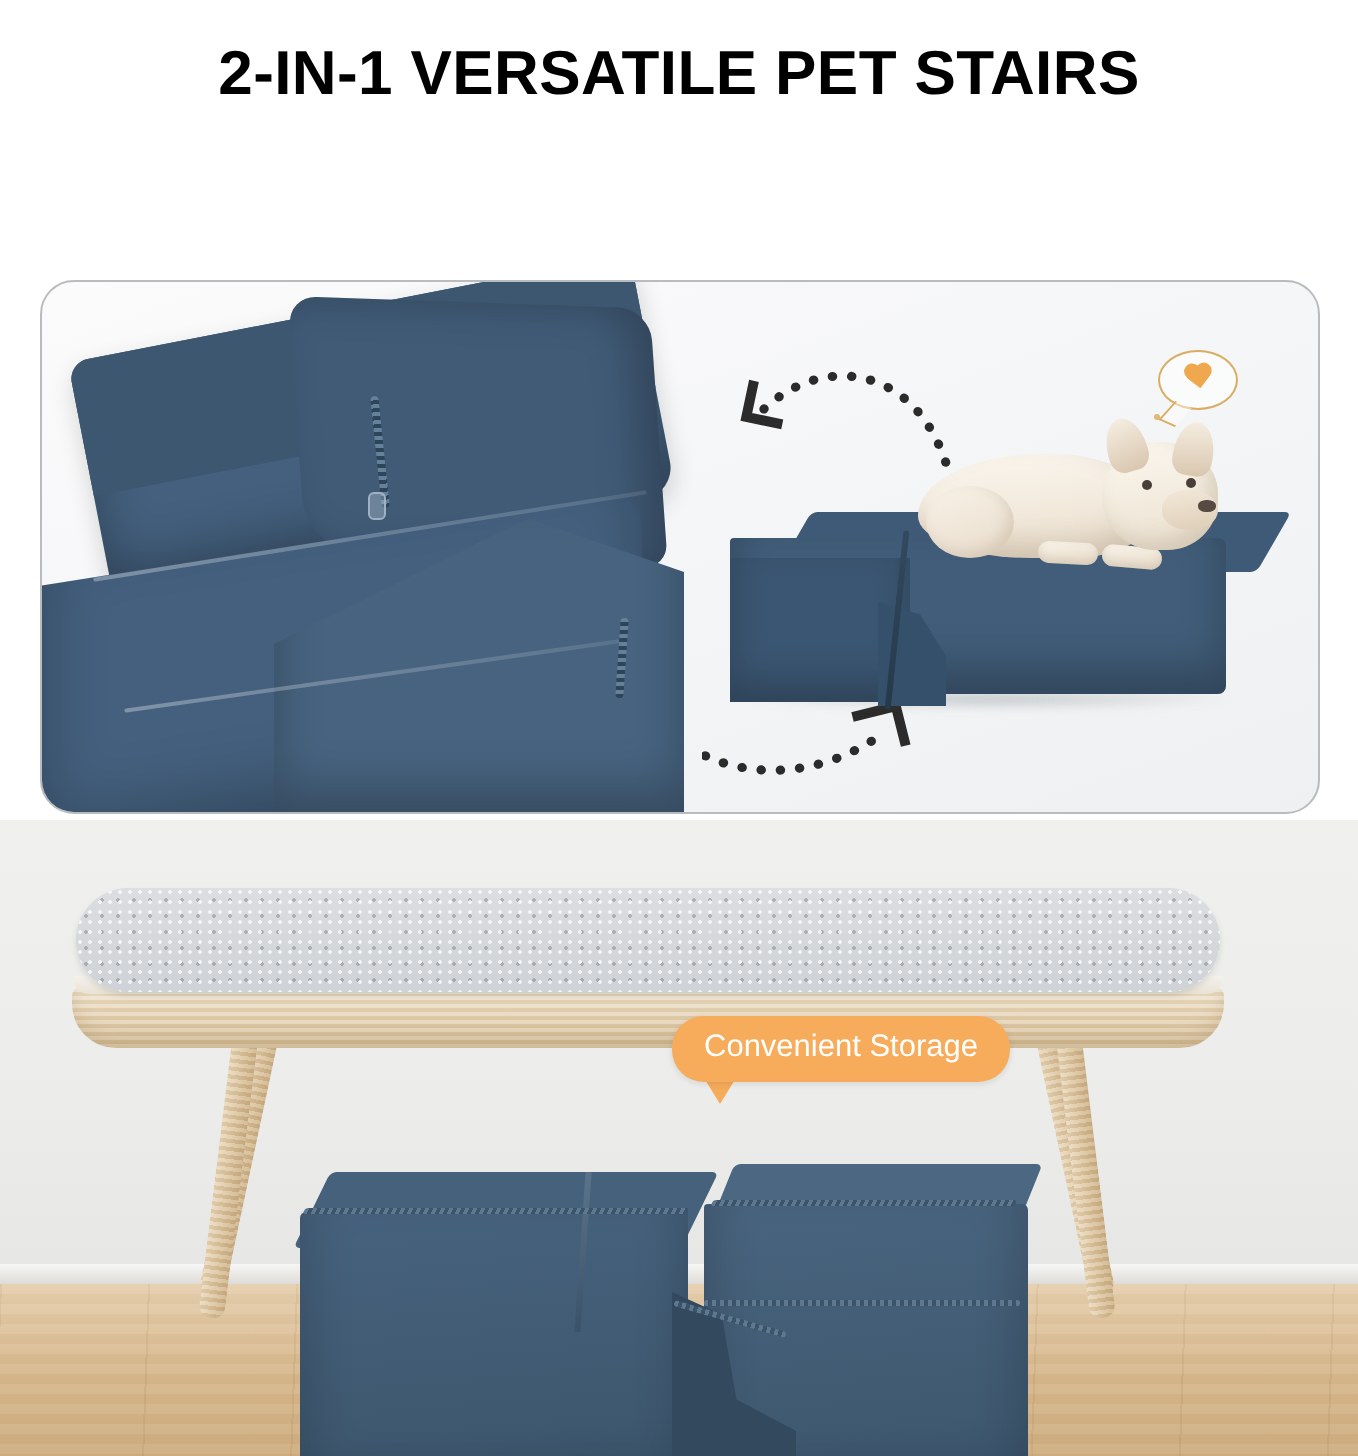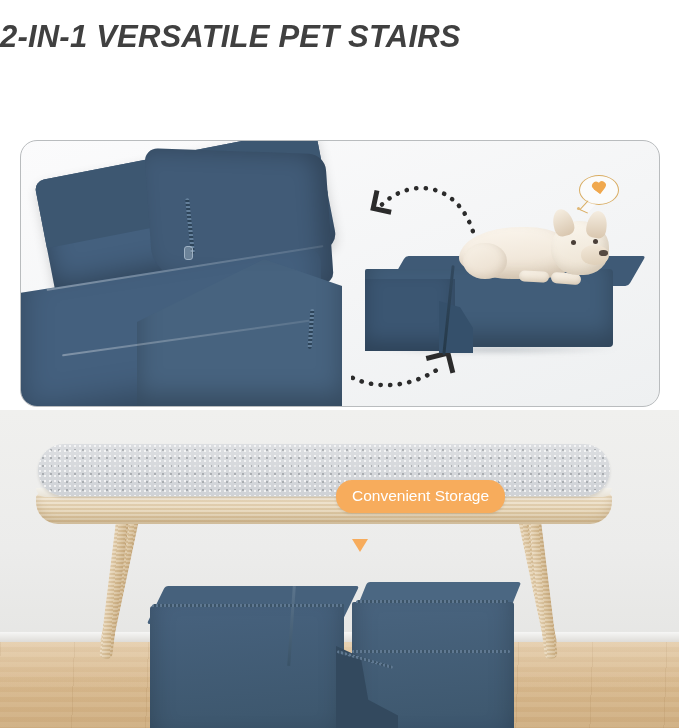--- a/index.html
+++ b/index.html
@@ -7,26 +7,26 @@
     width: 679px; height: 728px;
     font-family: "Liberation Sans", sans-serif;
     background: #ffffff;
     overflow: hidden;
     position: relative;
   }
 
   
   .header { width: 679px; padding-top: 20px; background: #ffffff; }
   .main-title {
+    text-align: center;
     font-size: 31px;
     font-weight: bold;
     letter-spacing: 0.2px;
-    color: #404040;
+    color: #000000;
     line-height: 1.1;
-    font-style: italic;
   }
   .subtitle {
     text-align: center;
     font-size: 17.5px;
     color: #2a2a2a;
     line-height: 1.32;
     margin-top: 11px;
     padding: 0 24px;
     font-weight: 400;
   }
@@ -355,21 +355,21 @@
     transform: rotate(4deg);
   }
   .st-piping {
     position: absolute;
     background: repeating-linear-gradient(90deg,#5f7891 0 2px,#3c5468 2px 4px);
     height: 3px; border-radius: 3px;
   }
 
   
   .badge {
-    position: absolute; left: 336px; top: 480px;
+    position: absolute; left: 336px; top: 508px;
     background: #f7ac5c;
     color: #ffffff;
     font-size: 15.5px;
     padding: 7px 16px 8px 16px;
     border-radius: 16px;
     white-space: nowrap;
     z-index: 9;
     box-shadow: 0 1px 3px rgba(0,0,0,.10);
   }
   .badge-tail {

